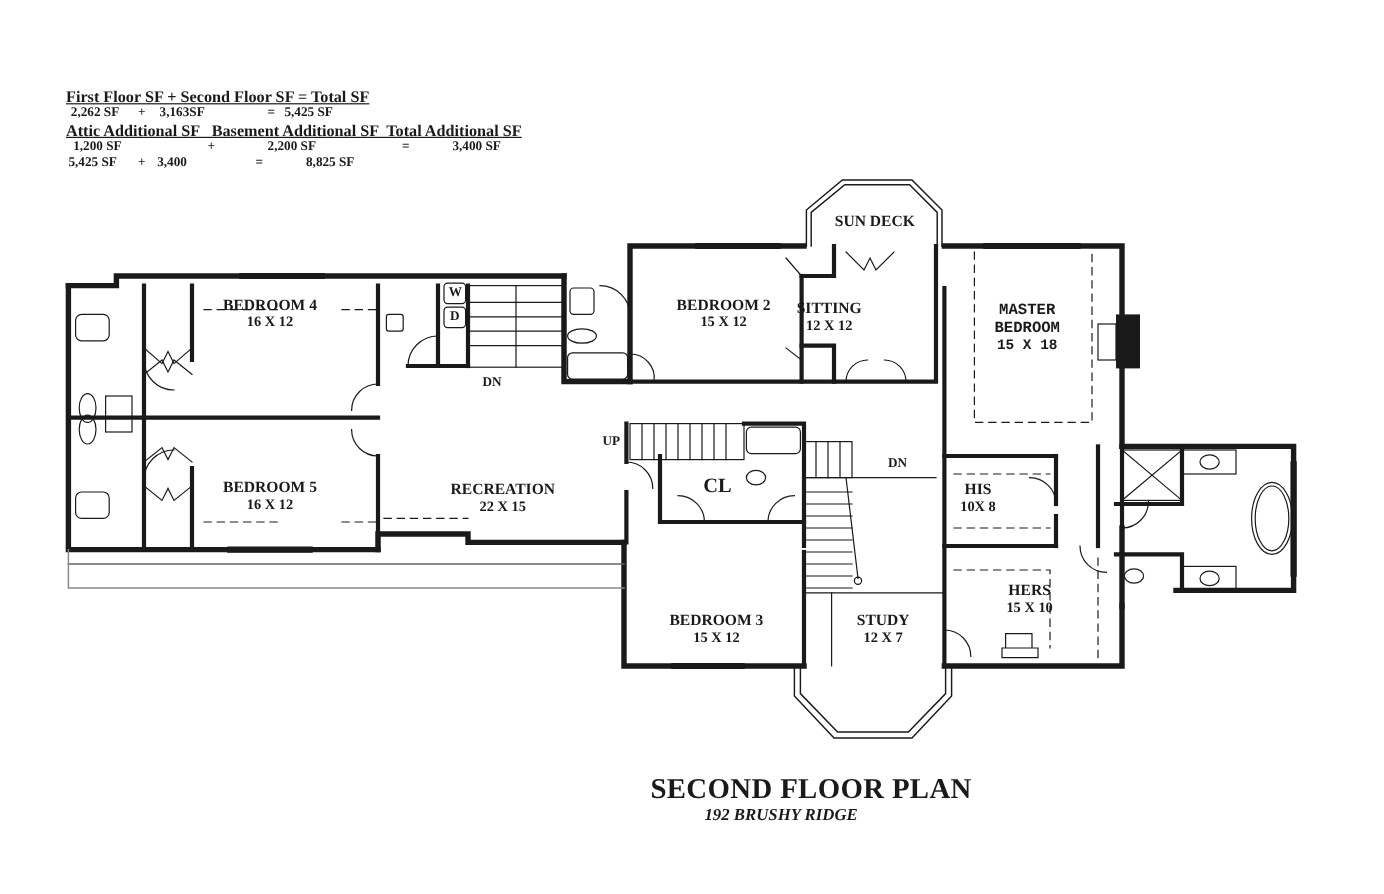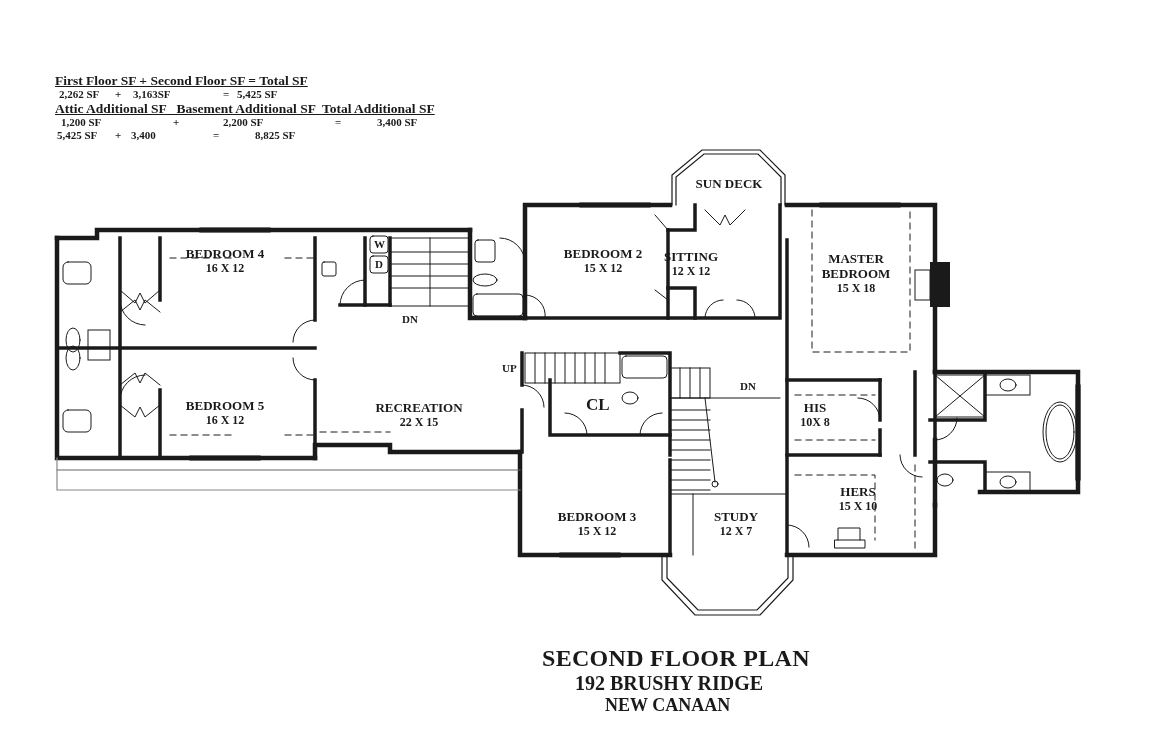--- a/index.html
+++ b/index.html
@@ -8,21 +8,21 @@
     .sf-table { position: absolute; left: 55px; top: 74px; font-weight: bold; line-height: 1; }
     .sf-head { font-size: 13.5px; text-decoration: underline; white-space: nowrap; height: 15px; }
     .sf-row { font-size: 11px; white-space: nowrap; height: 13px; position: relative; }
     .sf-row span { position: absolute; top: 0; }
     svg.plan { position: absolute; left: 0; top: 0; }
     .room-label { position: absolute; text-align: center; font-weight: bold; font-size: 13px; line-height: 1.15; transform: translateX(-50%); white-space: nowrap; }
     .room-label .dim { font-size: 12px; display: block; }
     .small-label { position: absolute; font-weight: bold; font-size: 11px; white-space: nowrap; }
     .title-block { position: absolute; left: 542px; top: 645px; font-weight: bold; }
     .title-main { font-size: 24px; letter-spacing: 0.3px; }
-    .title-sub { font-size: 20px; margin-left: 33px; }
+    .title-sub { font-size: 14px; margin-left: 45px; font-style: italic; }
     .title-sub2 { font-size: 18px; margin-left: 63px; }
   </style>
 </head>
 <body>
 
 <div class="sf-table">
   <div class="sf-head">First Floor SF + Second Floor SF = Total SF</div>
   <div class="sf-row">
     <span style="left:4px">2,262 SF</span>
     <span style="left:60px">+</span>
@@ -213,21 +213,21 @@
   <span class="dim">22 X 15</span>
 </div>
 <div class="room-label" style="left:603px; top:247px;">
   <span>BEDROOM 2</span>
   <span class="dim">15 X 12</span>
 </div>
 <div class="room-label" style="left:691px; top:250px;">
   <span>SITTING</span>
   <span class="dim">12 X 12</span>
 </div>
-<div class="room-label" style="left:856px; top:252px;">
+<div class="room-label" style="left:856px; top:252px;font-family:Liberation Mono, monospace;">
   <span>MASTER</span><br>
   <span>BEDROOM</span>
   <span class="dim">15 X 18</span>
 </div>
 <div class="room-label" style="left:729px; top:177px;">
   <span>SUN DECK</span>
 </div>
 <div class="room-label" style="left:597px; top:510px;">
   <span>BEDROOM 3</span>
   <span class="dim">15 X 12</span>
@@ -248,14 +248,13 @@
 
 <div class="small-label" style="left:374px; top:238px;">W</div>
 <div class="small-label" style="left:375px; top:258px;">D</div>
 <div class="small-label" style="left:402px; top:313px;">DN</div>
 <div class="small-label" style="left:502px; top:362px;">UP</div>
 <div class="small-label" style="left:740px; top:380px;">DN</div>
 
 <div class="title-block">
   <div class="title-main">SECOND FLOOR PLAN</div>
   <div class="title-sub">192 BRUSHY RIDGE</div>
-  <div class="title-sub2">NEW CANAAN</div>
 </div>
 
 </body></html>

